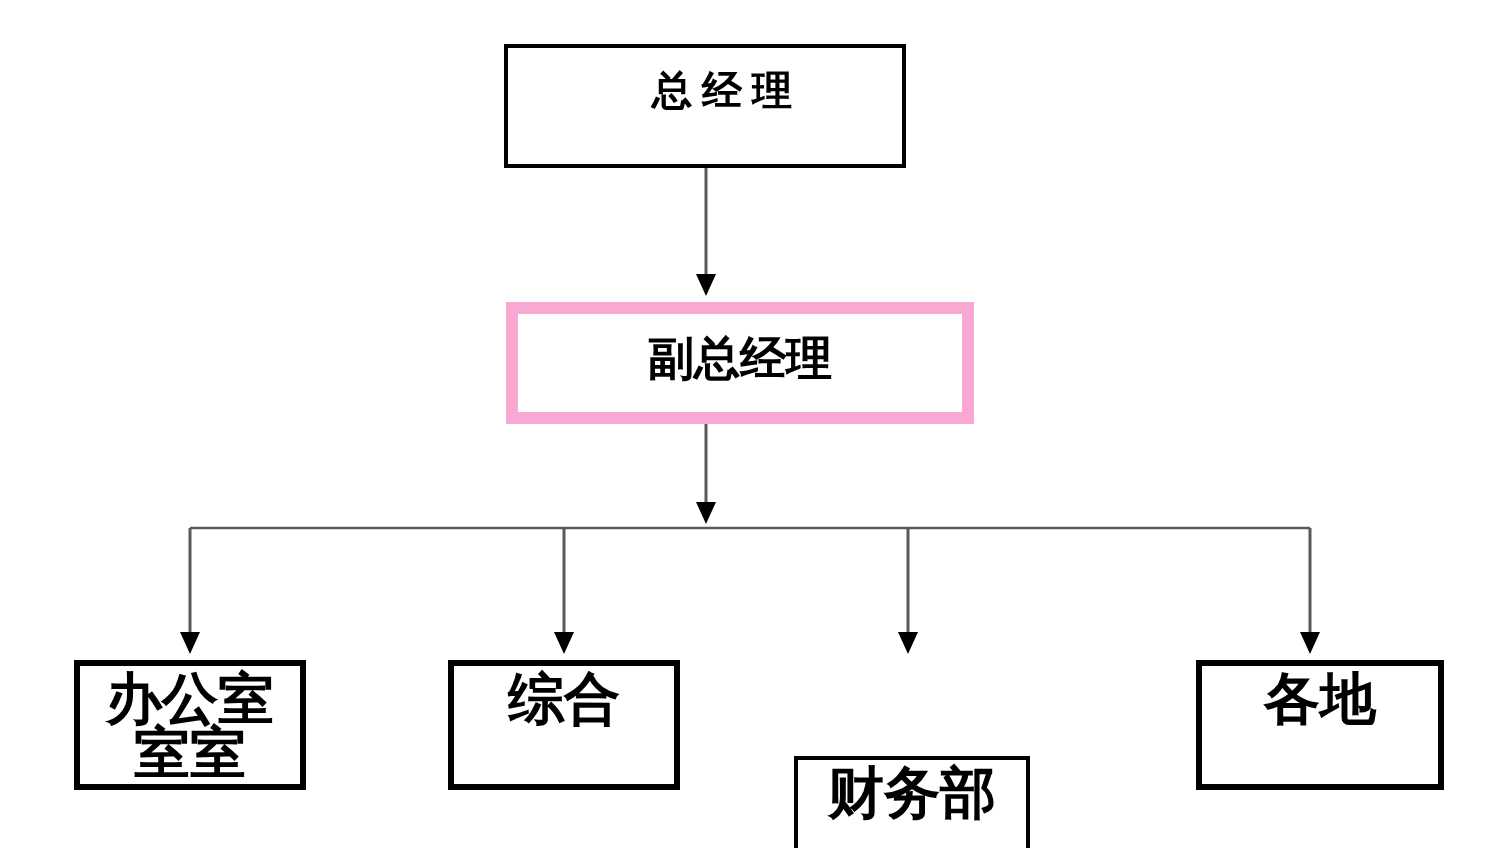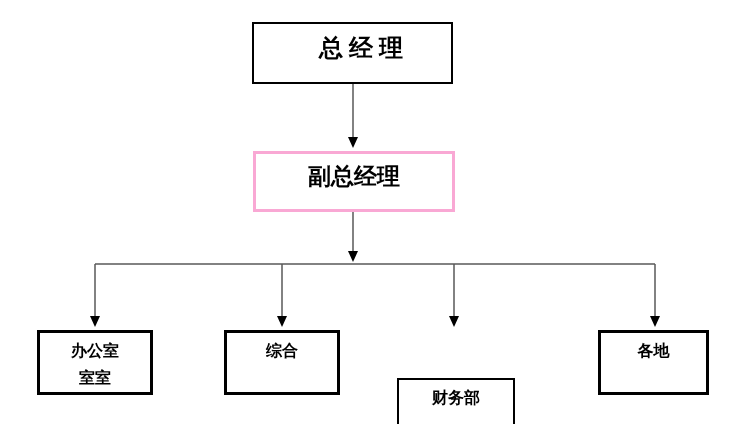--- a/index.html
+++ b/index.html
@@ -30,49 +30,49 @@
     color: #000000;
     text-align: center;
     font-weight: bold;
   }
   .box-top {
     left: 252px;
     top: 22px;
     width: 201px;
     height: 62px;
     border: 2px solid #000000;
-    font-size: 24px;
+    font-size: 20px;
     padding-top: 8px;
     padding-left: 17px;
   }
   .box-mid {
     left: 253px;
     top: 151px;
-    width: 202px;
+    width: 234px;
     height: 61px;
-    border: 3px solid #f9a8d4;
+    border: 6px solid #f9a8d4;
     font-size: 23px;
     padding-top: 7px;
   }
   .box-dept {
     top: 330px;
     height: 65px;
     border: 3px solid #000000;
-    font-size: 16px;
+    font-size: 28px;
     line-height: 27px;
     padding-top: 4px;
   }
   .box-dept .line {
     display: block;
     min-height: 27px;
   }
   .dept-0 { left: 37px;  width: 116px; }
   .dept-1 { left: 224px; width: 116px; font-family: Liberation Serif, serif; }
   .dept-2 { left: 397px; width: 118px; border-width: 2px; margin-top: 48px; }
-  .dept-3 { left: 598px; width: 111px; }
+  .dept-3 { left: 598px; width: 124px; }
 </style>
 </head>
 <body>
 
 <div class="canvas">
 
   <svg class="connectors" viewBox="0 0 743 424" xmlns="http://www.w3.org/2000/svg">
 
     <line x1="353" y1="84" x2="353" y2="139" stroke="#595959" stroke-width="1.5"></line>
     <polygon points="353,148 348,137 358,137" fill="#000000"></polygon>

